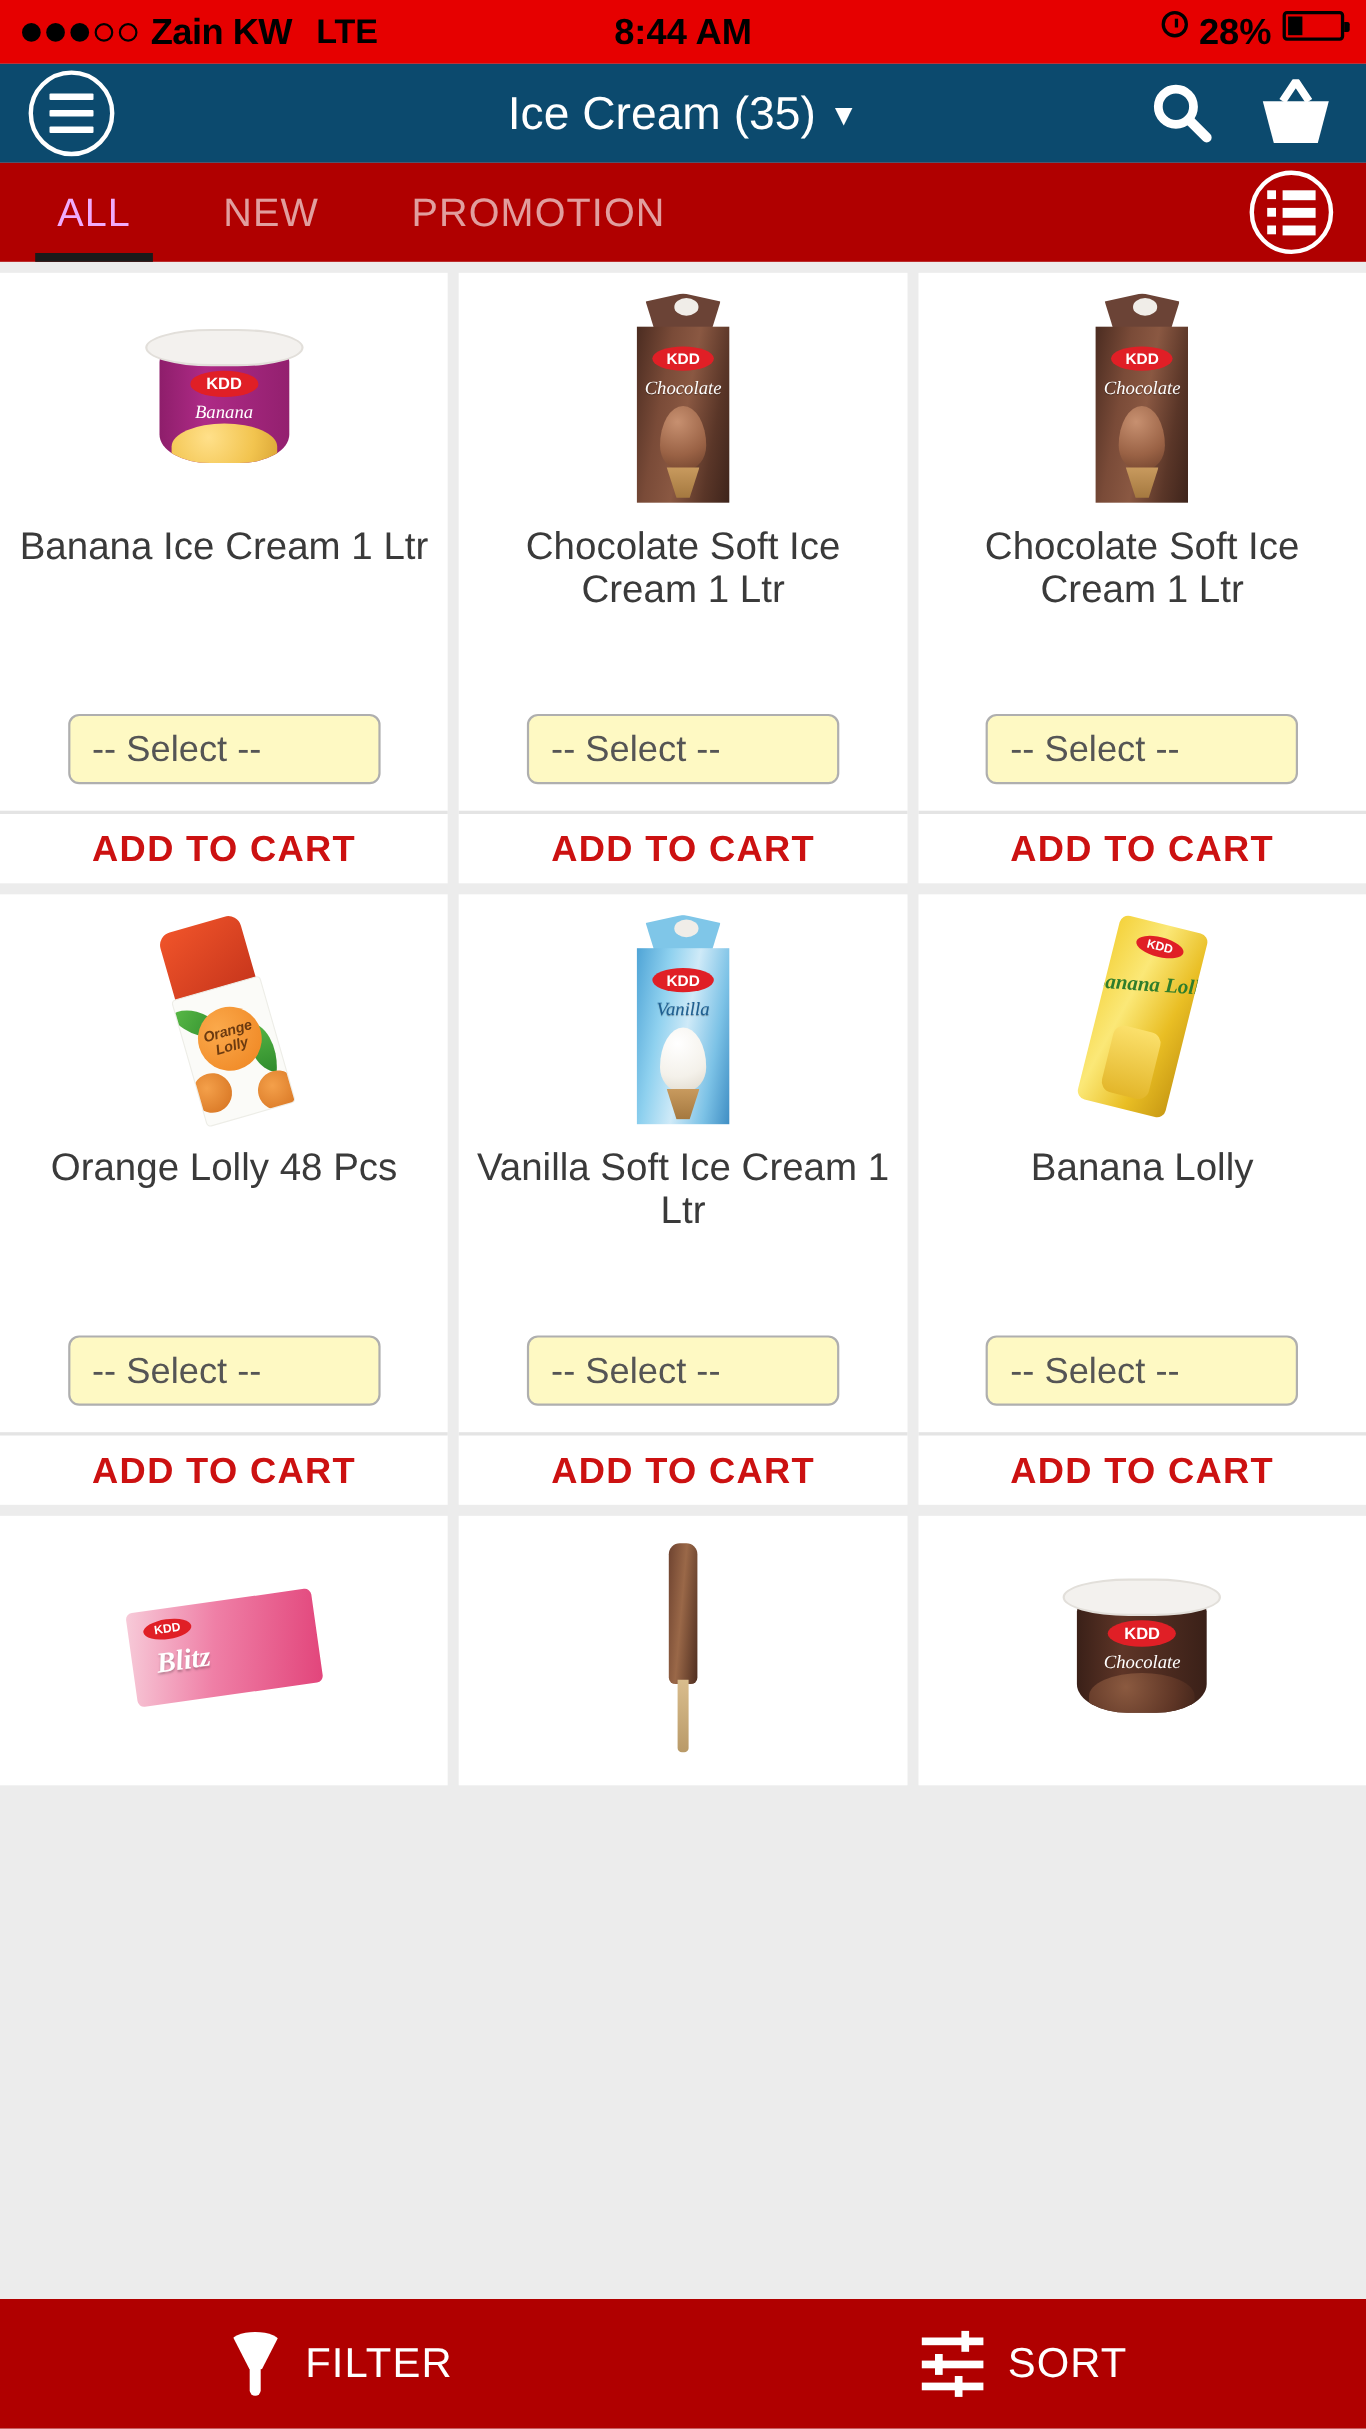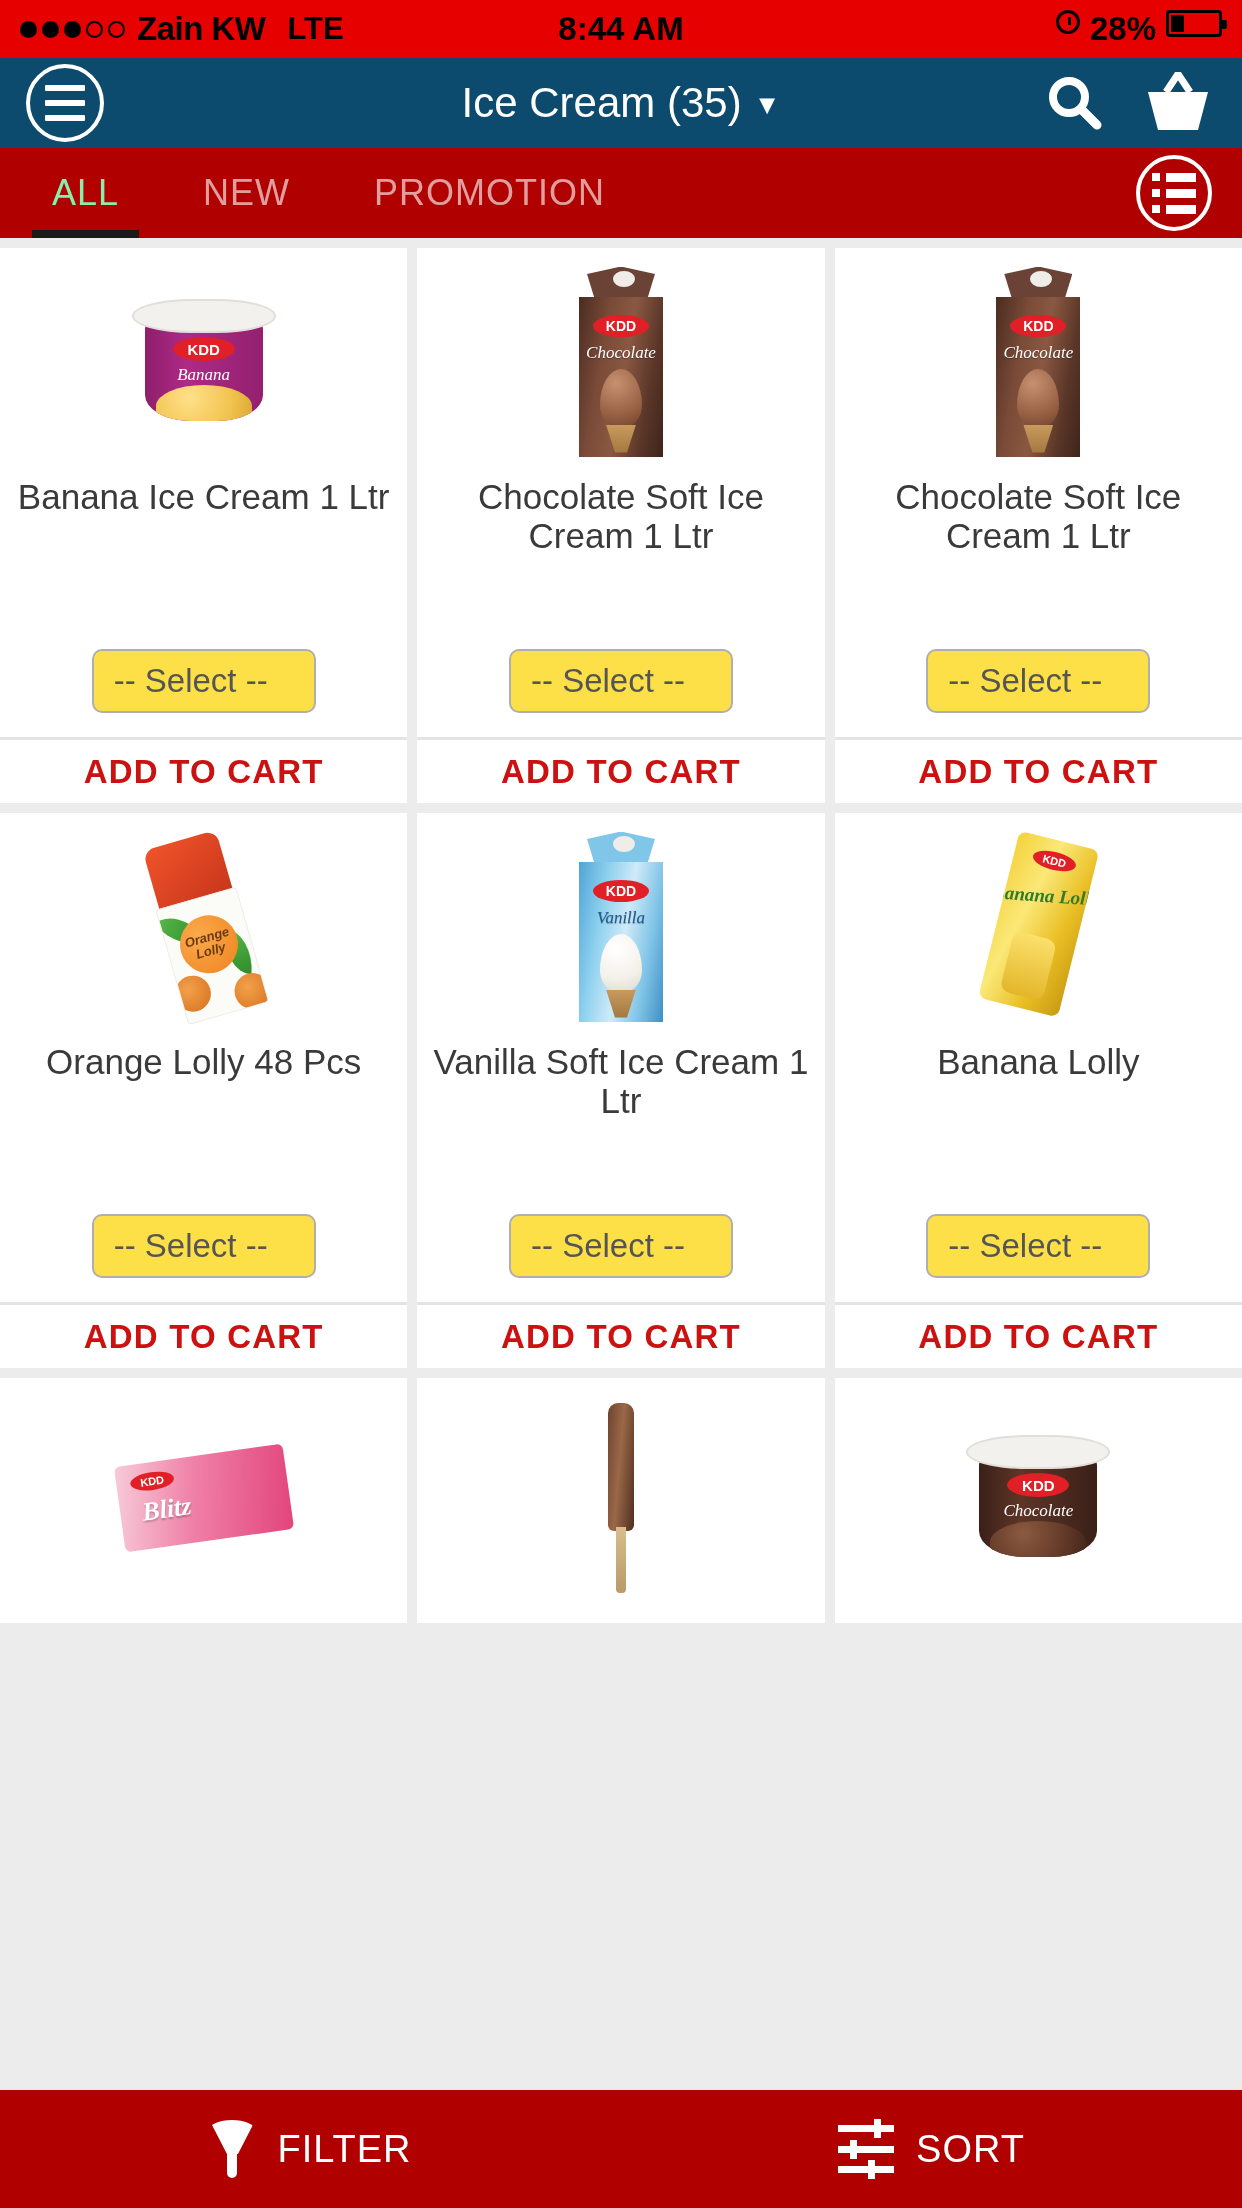--- a/index.html
+++ b/index.html
@@ -55,21 +55,21 @@
 
   
   .tabbar{
     height:90px; background:#B00000; display:flex; align-items:center;
     padding:0 0 0 10px; position:relative;
   }
   .tab{
     color:rgba(255,255,255,.62); font-size:36px; letter-spacing:1px;
     padding:0 42px; height:100%; display:flex; align-items:center; position:relative;
   }
-  .tab.active{ color:#86efac; }
+  .tab.active{ color:#f0abfc; }
   .tab.active:after{
     content:""; position:absolute; left:22px; right:22px; bottom:0;
     height:8px; background:#1A1A1A;
   }
   .viewtoggle{
     margin-left:auto; margin-right:30px;
     width:76px; height:76px; border:4px solid #fff; border-radius:50%;
     display:flex; flex-direction:column; align-items:center; justify-content:center; gap:7px;
   }
   .vt-row{ display:flex; align-items:center; gap:6px; }
@@ -92,23 +92,23 @@
   .thumb{
     height:195px; width:100%; display:flex; align-items:center; justify-content:center;
     margin-bottom:18px;
   }
   .pname{
     font-size:35px; color:#3A3A3A; text-align:center; line-height:1.12;
     min-height:88px;
   }
   .select{
     margin-top:auto; margin-bottom:14px;
-    width:224px; height:64px; border:2px solid #AFAFAF; border-radius:10px;
+    width:284px; height:64px; border:2px solid #AFAFAF; border-radius:10px;
     display:flex; align-items:center; padding-left:20px;
-    color:#555; font-size:33px; background:#fde047;
+    color:#555; font-size:33px; background:#fef9c3;
   }
   .addcart{
     border-top:3px solid #E4E4E4;
     height:66px; display:flex; align-items:center; justify-content:center;
     color:#CC1111; font-size:33px; font-weight:700; letter-spacing:1.2px;
   }
   .card.clipped{ min-height:200px; overflow:hidden; }
   .card.clipped .card-body{ padding-top:22px; }
 
   

